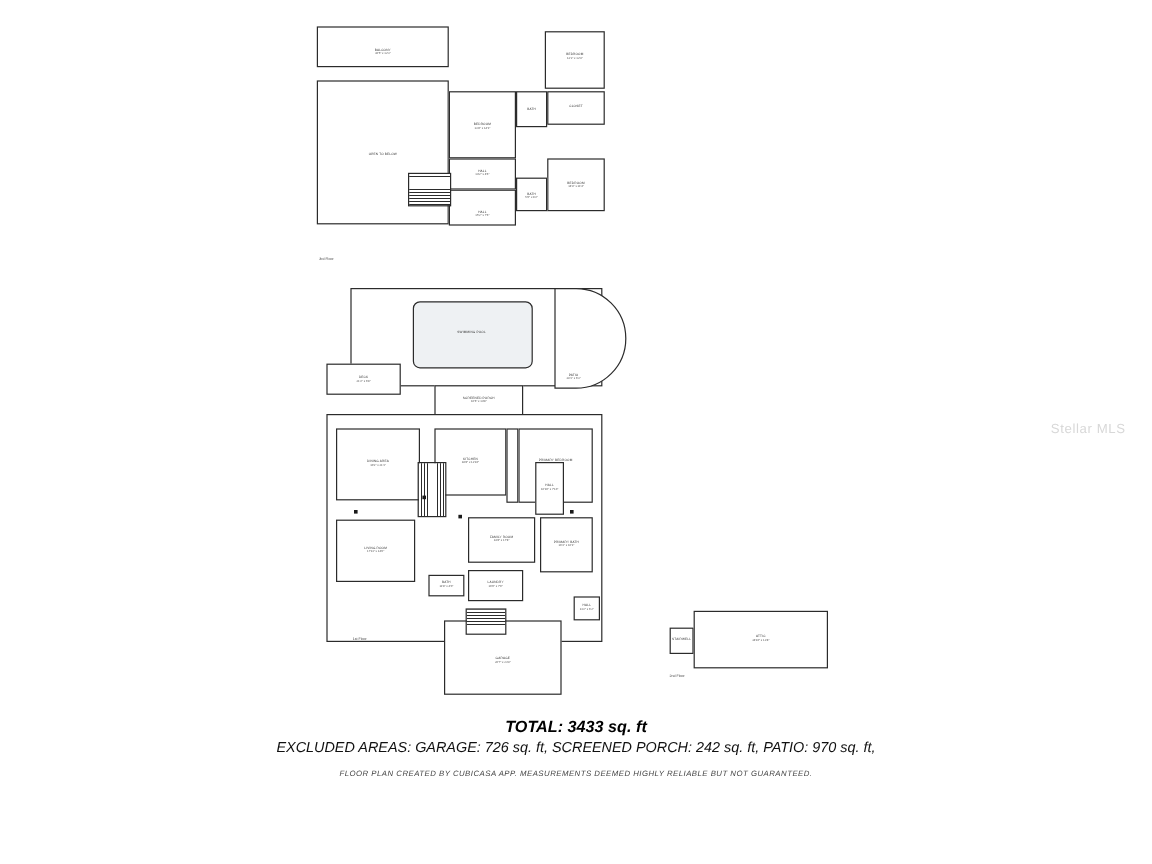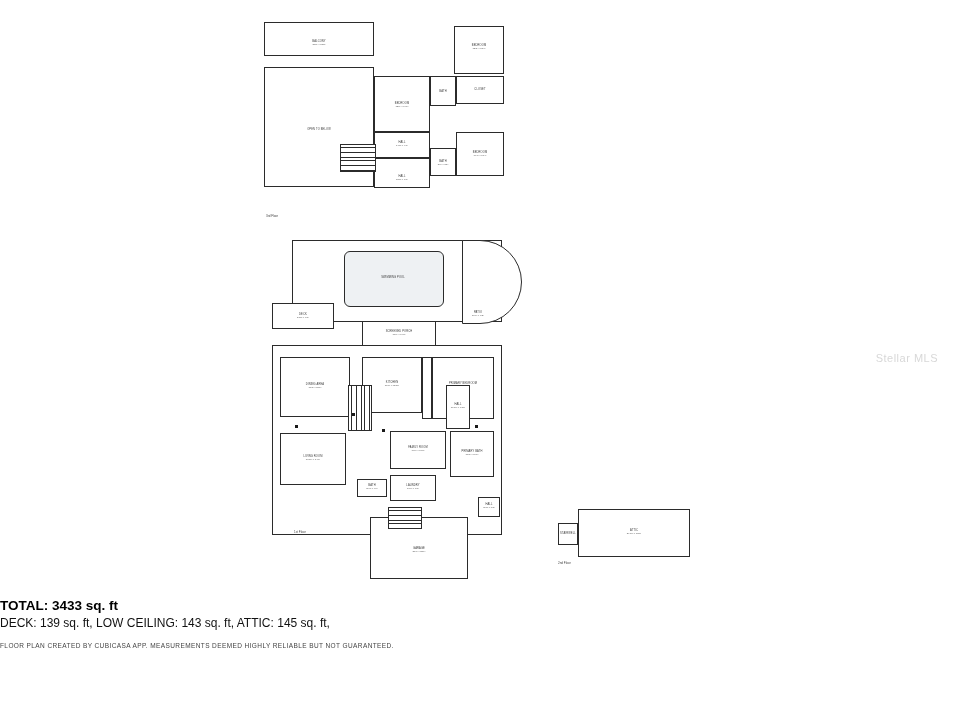--- a/index.html
+++ b/index.html
@@ -103,21 +103,22 @@
     height: 3px;
     background: #1a1a1a;
   }
 
   
   .summary {
     position: absolute;
     left: 0;
     top: 598px;
     width: 960px;
-    text-align: left;
+    text-align: center;
+    font-style: italic;
   }
   .summary .total {
     font-size: 13.5px;
     font-weight: bold;
     color: #000;
     margin-bottom: 2px;
   }
   .summary .line {
     font-size: 12px;
     color: #111;
@@ -318,17 +319,17 @@
     <div class="room" style="left:2px; top:18px; width:20px; height:22px;"></div>
     <div class="lbl" style="left:12px; top:29px;">
       <span class="n">Stairwell</span>
     </div>
 
     <div class="floor-tag" style="left:2px; top:56px;">2nd Floor</div>
   </div>
 
   <div class="summary">
     <div class="total">TOTAL: 3433 sq. ft</div>
-    <div class="line">DECK: 139 sq. ft, LOW CEILING: 143 sq. ft, ATTIC: 145 sq. ft,</div>
+    <div class="line">EXCLUDED AREAS: GARAGE: 726 sq. ft, SCREENED PORCH: 242 sq. ft, PATIO: 970 sq. ft,</div>
     <div class="disclaimer">FLOOR PLAN CREATED BY CUBICASA APP. MEASUREMENTS DEEMED HIGHLY RELIABLE BUT NOT GUARANTEED.</div>
   </div>
 
 </div>
 
 </body></html>

